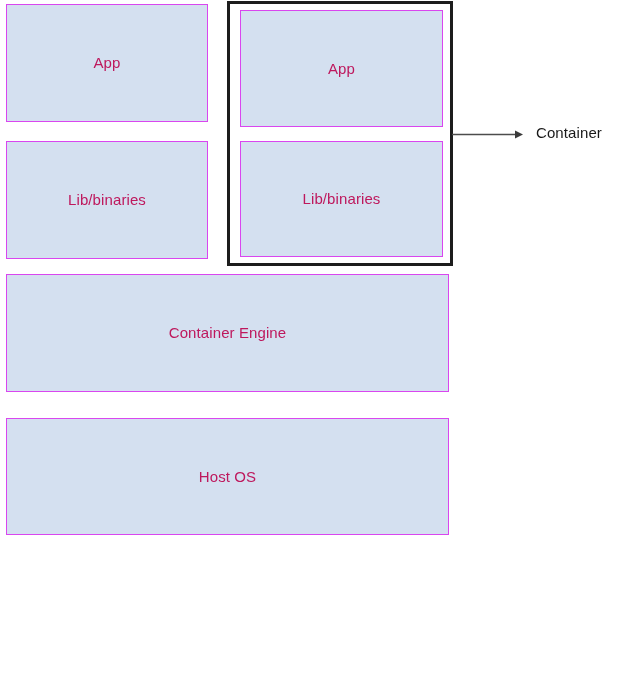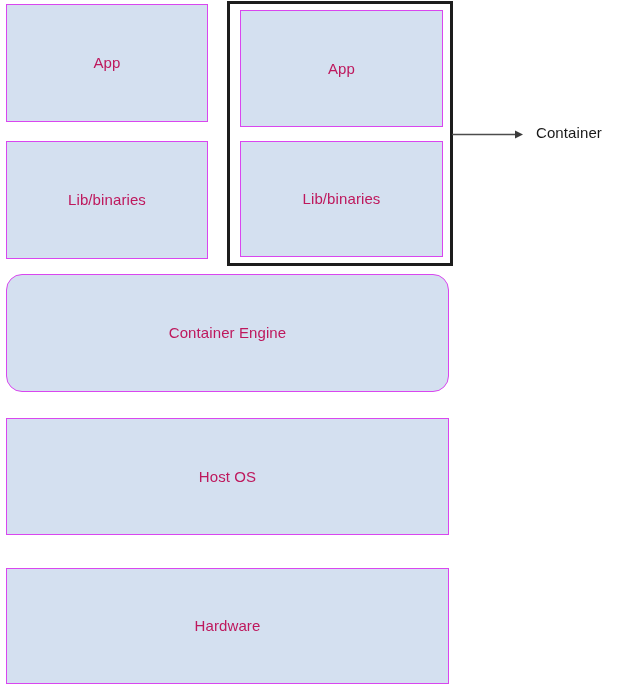--- a/index.html
+++ b/index.html
@@ -31,21 +31,21 @@
     color: #be185d;
     font-size: 15px;
     line-height: 1.2;
     letter-spacing: 0.1px;
     text-align: center;
     user-select: none;
   }
   
   .box-app-left      { left: 6px;  top: 4px;   width: 202px; height: 118px; }
   .box-lib-left      { left: 6px;  top: 141px; width: 202px; height: 118px; }
-  .box-engine        { left: 6px;  top: 274px; width: 443px; height: 118px; border-radius: 16px; }
+  .box-engine        { left: 6px;  top: 274px; width: 443px; height: 118px; }
   .box-hostos        { left: 6px;  top: 418px; width: 443px; height: 117px; text-align: right; }
   .box-hardware      { left: 6px;  top: 568px; width: 443px; height: 116px; }
 
   
   .container-group {
     position: absolute;
     left: 227px;
     top: 1px;
     width: 226px;
     height: 265px;
@@ -108,17 +108,14 @@
   <div class="callout-label">Container</div>
 
   <div class="box box-engine">
     <span>Container Engine</span>
   </div>
 
   <div class="box box-hostos">
     <span>Host OS</span>
   </div>
 
-  <div class="box box-hardware">
-    <span>Hardware</span>
-  </div>
 
 </div>
 
 </body></html>

